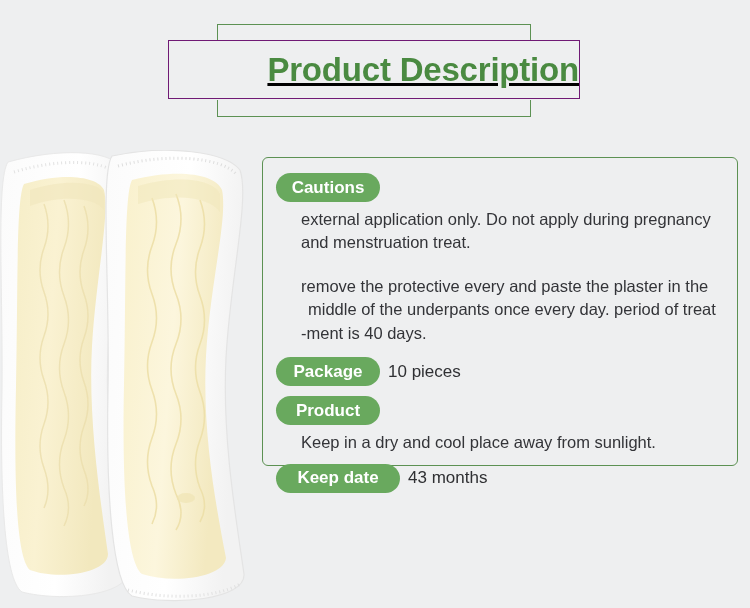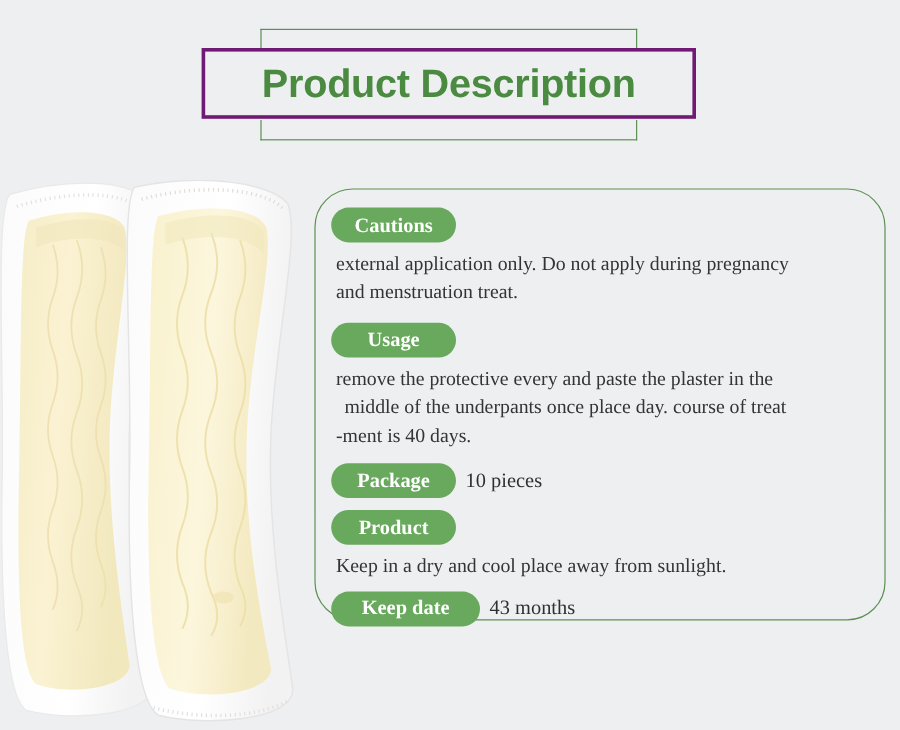--- a/index.html
+++ b/index.html
@@ -39,26 +39,27 @@
   .bracket-bottom {
     top: 100px;
     border-top: none;
   }
   #title-box {
     position: absolute;
     left: 168px;
     top: 40px;
     width: 412px;
     height: 59px;
-    border: 3px solid #701a75;
+    border: 1px solid #701a75;
     box-sizing: border-box;
     background: #eeeff0;
     display: flex;
     align-items: center;
-    justify-content: center;
+    justify-content: flex-end;
+    text-decoration: underline;
   }
   #page-title {
     color: #4a8a41;
     font-size: 33px;
     font-weight: bold;
     letter-spacing: -0.2px;
     white-space: nowrap;
   }
 
   
@@ -71,26 +72,25 @@
     overflow: hidden;
   }
   #product-photo svg { display: block; }
 
   
   #info-card {
     position: absolute;
     left: 262px;
     top: 157px;
     width: 476px;
-    height: 360px;
+    height: 309px;
     border: 1.4px solid #5c9153;
-    border-radius: 32px;
+    border-radius: 6px;
     box-sizing: border-box;
     background: transparent;
-    font-family: Liberation Serif, serif;
   }
   #info-list {
     position: absolute;
     left: 13px;
     top: 15px;
     width: 460px;
   }
   .row {
     display: flex;
     align-items: center;
@@ -114,21 +114,21 @@
   .inline-value {
     margin-left: 8px;
     font-size: 17px;
     color: #2f3033;
     white-space: nowrap;
   }
   .body-text {
     font-size: 16.5px;
     color: #333438;
     line-height: 1.42;
-    margin: 6px 0 0 4px;
+    margin: 6px 0 0 25px;
     max-width: 448px;
   }
   .body-text .ln { display: block; white-space: nowrap; }
   .body-text .ln.ind { padding-left: 7px; }
   .gap-a { height: 14px; }
   .gap-b { height: 12px; }
   .gap-c { height: 10px; }
   .gap-d { height: 9px; }
 </style>
 </head>
@@ -215,26 +215,23 @@
     <div class="row">
       <span class="pill">Cautions</span>
     </div>
     <div class="body-text">
       <span class="ln">external application only. Do not apply during pregnancy</span>
       <span class="ln">and menstruation treat.</span>
     </div>
 
     <div class="gap-a"></div>
 
-    <div class="row">
-      <span class="pill">Usage</span>
-    </div>
     <div class="body-text">
       <span class="ln">remove the protective every and paste the plaster in the</span>
-      <span class="ln ind">middle of the underpants once place day. course of treat</span>
+      <span class="ln ind">middle of the underpants once every day. period of treat</span>
       <span class="ln">-ment is 40 days.</span>
     </div>
 
     <div class="gap-b"></div>
 
     <div class="row">
       <span class="pill">Package</span>
       <span class="inline-value">10 pieces</span>
     </div>
 

